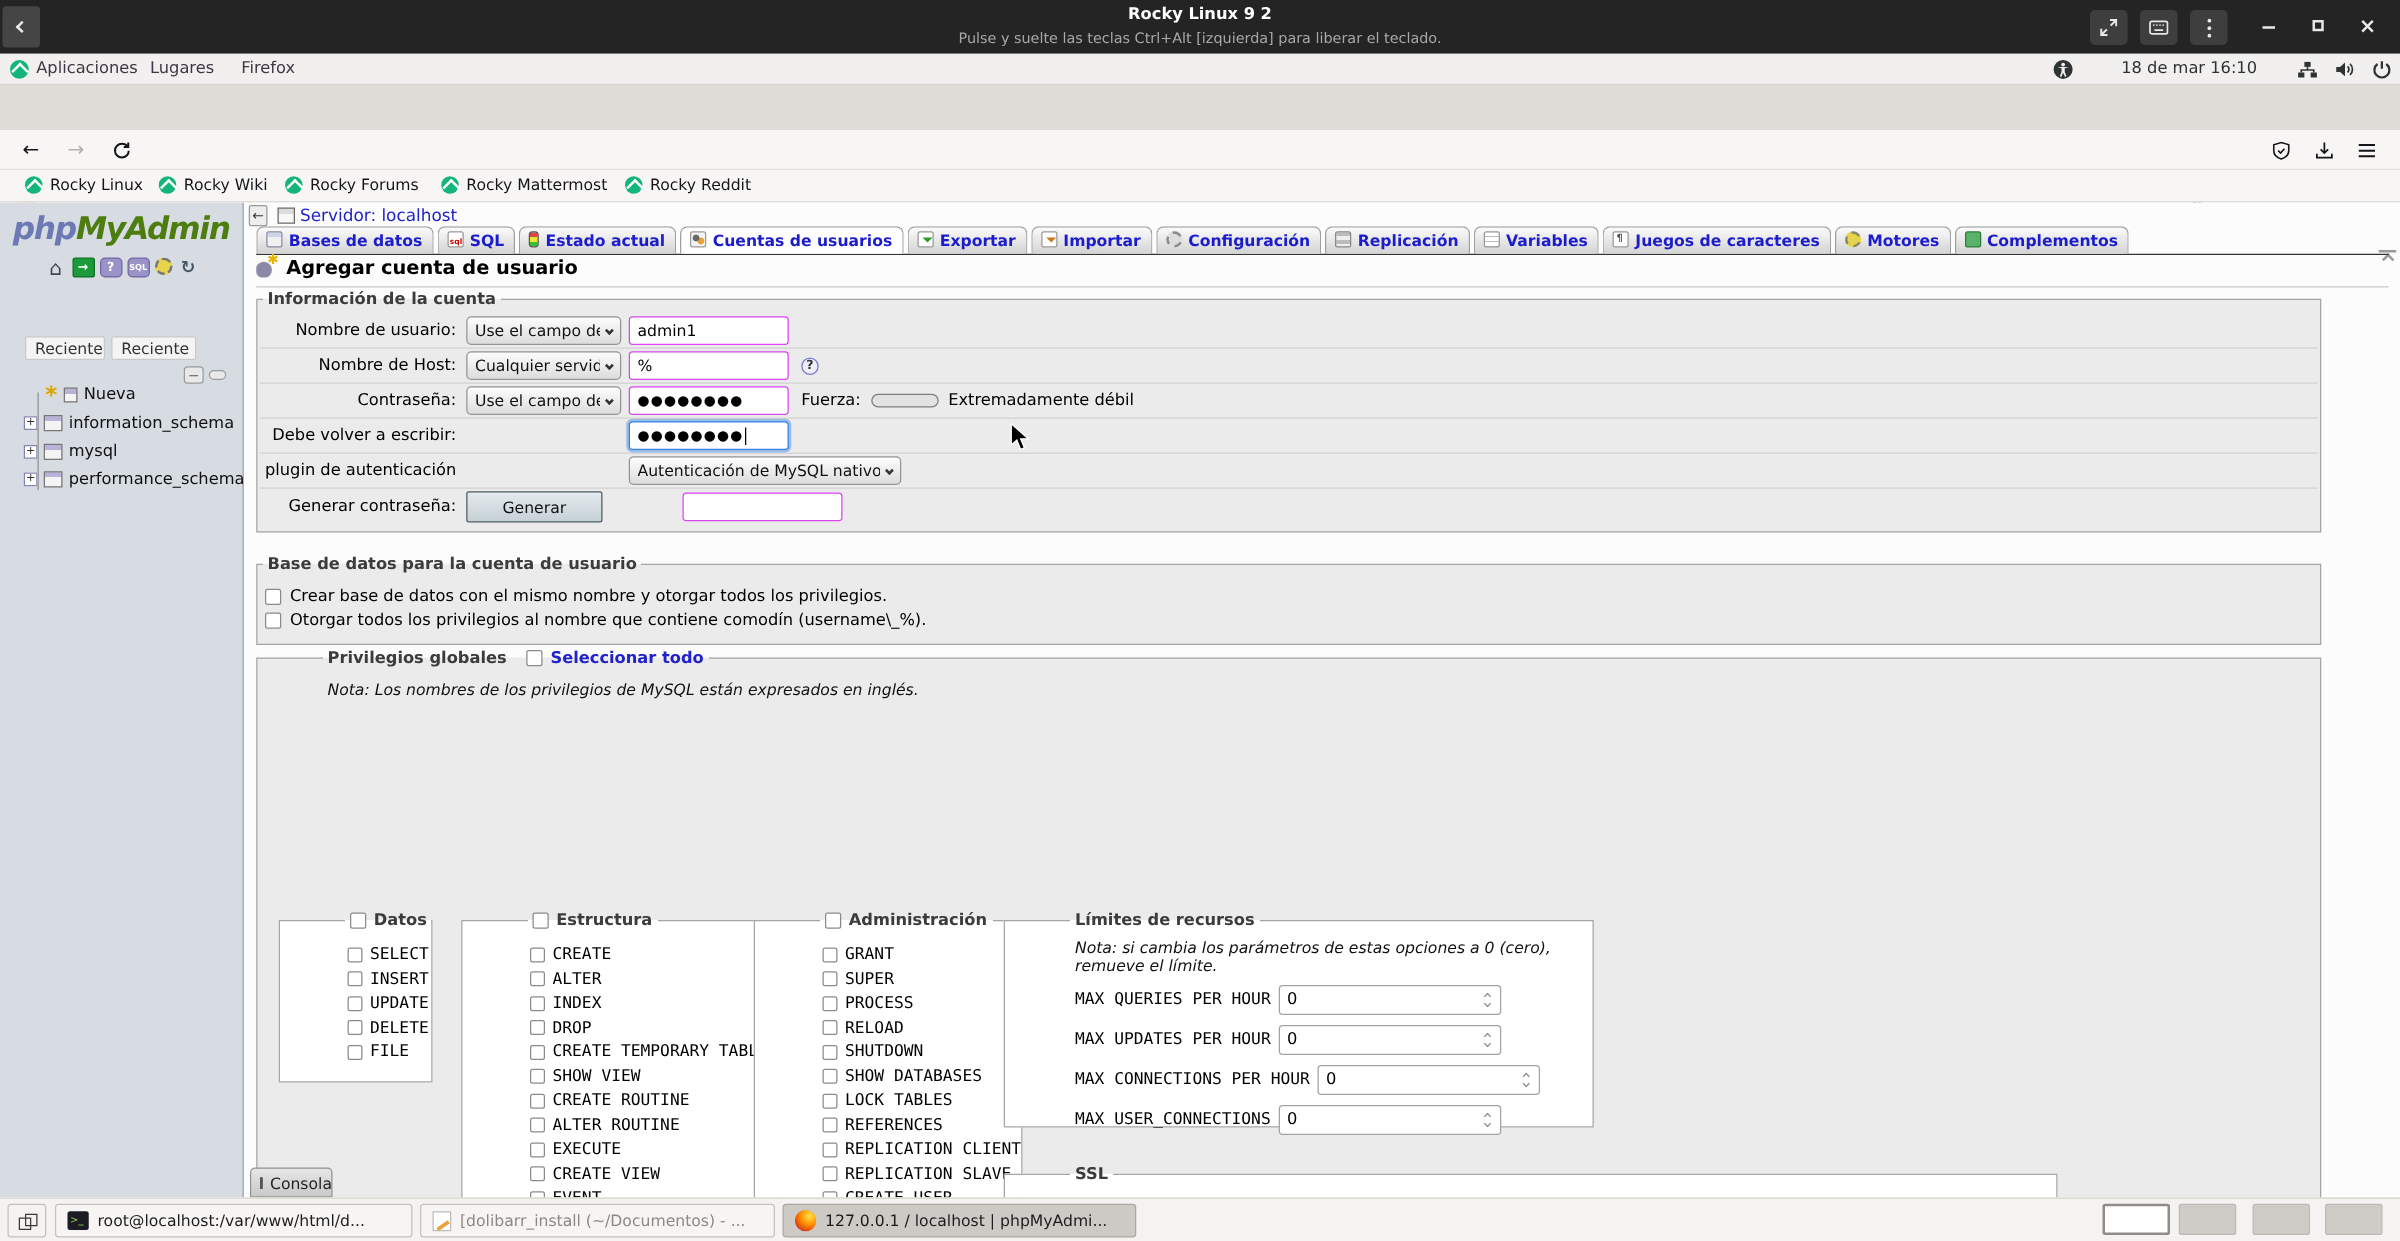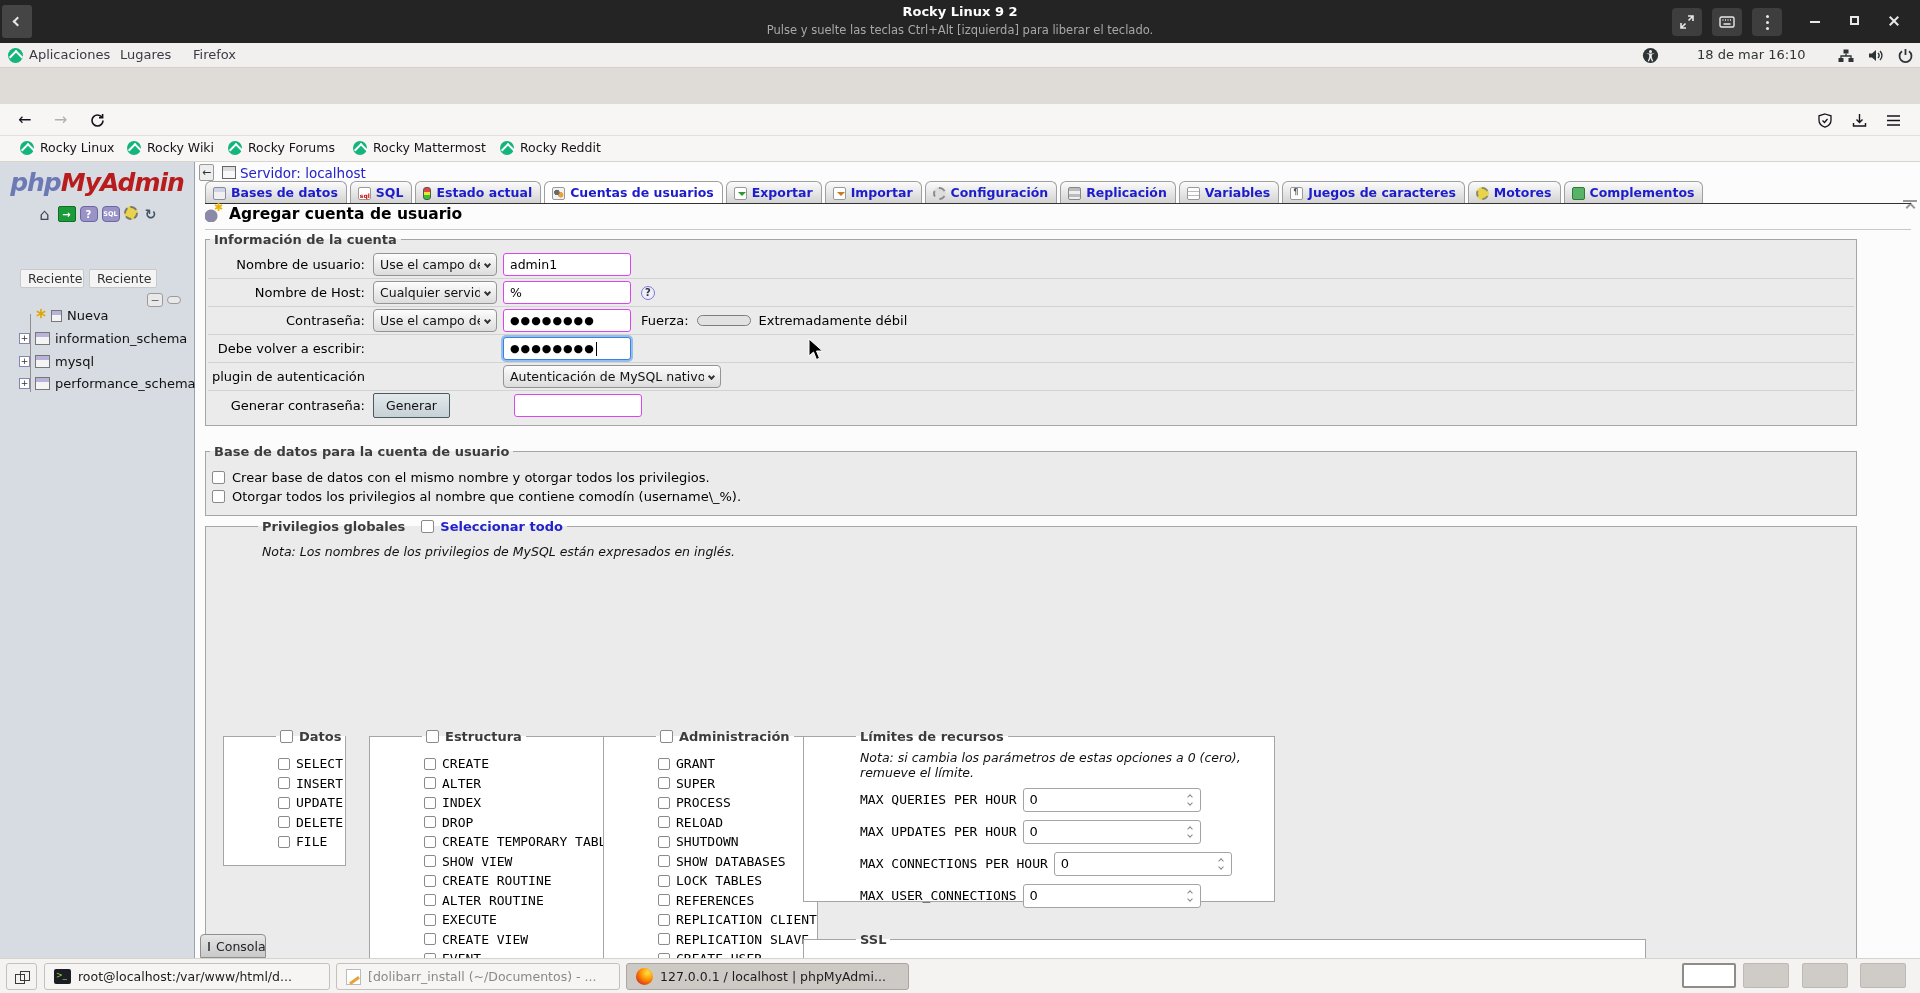--- a/index.html
+++ b/index.html
@@ -54,21 +54,21 @@
   .bmbar { position:absolute; left:0; top:136px; width:1920px; height:26px; background:#f7f6f4; border-bottom:1px solid #d8d4cf;padding-left:28px; }
   .bmitem { position:absolute; top:4px; display:flex; align-items:center; gap:6px; font-size:12.5px; color:#15141a; }
   .bmitem .rocky { width:14px; height:14px; }
 
   
   .content { position:absolute; left:0; top:162px; width:1920px; height:796px; background:#fcfcfc; overflow:hidden; }
 
   
   .sidebar { position:absolute; left:0; top:0; width:195px; height:796px; background:#d7dce3; border-right:1px solid #9aa2ac; }
   .pmalogo { position:absolute; top:6px; width:100%; text-align:center; font-size:25px; font-weight:bold; font-style:italic; letter-spacing:-1px; }
-  .pmalogo .p1 { color:#6d79b5; } .pmalogo .p2 { color:#b91c1c; }
+  .pmalogo .p1 { color:#6d79b5; } .pmalogo .p2 { color:#4d7c0f; }
   .sitools { position:absolute; top:44px; left:0; width:195px; display:flex; justify-content:center; gap:4px; }
   .si { width:18px; height:16px; display:inline-flex; align-items:center; justify-content:center; font-size:10px; border-radius:2px; }
   .si-home { font-size:16px; color:#445; }
   .si-exit { background:#1c9b3a; color:#fff; border:1px solid #0e6e24; font-weight:bold; }
   .si-bub { background:#9a93c8; border:1px solid #6d66a0; color:#fff; font-weight:bold; border-radius:4px; }
   .si-sql { font-size:6.5px; }
   .si-gear { border:2px dashed #777; border-radius:50%; width:14px; height:14px; background:#e8d44c; }
   .si-ref { color:#456; font-size:14px; font-weight:bold; }
   .sbtn { position:absolute; top:107px; height:19px; background:#f4f4f4; border:1px solid #c9c9c9; border-radius:2px; font-size:12.5px; color:#333; display:flex; align-items:center; padding:0 7px; }
   .mini { position:absolute; border:1px solid #9a9a9a; background:#e9e9e9; border-radius:3px; color:#666; display:flex; align-items:center; justify-content:center; }
@@ -80,21 +80,21 @@
 
   
   .main { position:absolute; left:196px; top:0; width:1724px; height:796px; }
   .crumbbox { position:absolute; left:3px; top:2px; width:15px; height:17px; border:1px solid #999; background:#eee; border-radius:2px; text-align:center; font-size:11px; line-height:15px; color:#333; }
   .srvicon { position:absolute; left:26px; top:4px; width:14px; height:13px; border:1px solid #666; background:linear-gradient(#dcdcdc 0 4px,#f8f8f8 4px); }
   .crumb { position:absolute; left:44px; top:3px; font-size:13.5px; font-weight:normal; color:#2222cc; }
   .toplink { position:absolute; left:1707px; top:38px; width:14px; height:12px; border-top:2px solid #999; }
   .toplink i { display:block; margin:2px auto 0; width:7px; height:7px; border-right:2px solid #999; border-bottom:2px solid #999; transform:rotate(-135deg); }
 
   .ptabs { position:absolute; left:9px; top:19px; width:1706px; display:flex; gap:3px; border-bottom:1px solid #333; align-items:flex-end; padding-left:0; }
-  .ptab { display:flex; align-items:flex-end; gap:5px; padding:3px 8px 3px 7px; background:linear-gradient(#fbfbfb,#d3d3d3); border:1px solid #9f9f9f; border-bottom:none; border-radius:6px 6px 0 0; font-size:12.5px; font-weight:bold; color:#1c1ccd; white-space:nowrap; }
+  .ptab { display:flex; align-items:flex-start; gap:5px; padding:3px 8px 3px 7px; background:linear-gradient(#fbfbfb,#d3d3d3); border:1px solid #9f9f9f; border-bottom:none; border-radius:6px 6px 0 0; font-size:12.5px; font-weight:bold; color:#1c1ccd; white-space:nowrap; }
   .ptab.active { background:#fff; position:relative; }
   .ti { width:13px; height:13px; display:inline-block; border-radius:2px; flex:none; }
   .ti-db { background:linear-gradient(#cfd4e6 0 4px,#f0f0f0 4px); border:1px solid #8a8aa0; }
   .ti-sql { background:#fff; border:1px solid #999; position:relative; }
   .ti-sql::after { content:"sql"; position:absolute; left:1px; top:4px; font-size:6px; color:#c00; font-weight:bold; }
   .ti-status { width:8px; background:linear-gradient(#e04444 0 33%, #e8e832 33% 66%, #35c035 66%); border:1px solid #555; border-radius:3px; }
   .ti-users { background:#f3f3f3; border:1px solid #999; background-image:radial-gradient(circle at 35% 40%, #6a6a6a 2.5px, transparent 3px), radial-gradient(circle at 70% 62%, #e9a13a 2.5px, transparent 3px); }
   .ti-exp { background:#fff; border:1px solid #999; position:relative; }
   .ti-exp::after { content:""; position:absolute; left:3px; top:4px; border:4px solid transparent; border-top-color:#2a9a2a; }
   .ti-imp { background:#fff; border:1px solid #999; position:relative; }
@@ -119,21 +119,21 @@
   .flabel { width:162px; text-align:right; padding-right:5px; font-size:13px; color:#000; flex:none; }
   .gtkselect { height:23px; background:linear-gradient(#fdfdfd,#dcdcdc); border:1px solid #949494; border-radius:4px; display:flex; align-items:center; padding:0 6px; font-size:12.5px; color:#111; margin-left:3px; }
   .gtkselect .sv { flex:1; white-space:nowrap; overflow:hidden; }
   .gtkselect .chev { width:5px; height:5px; border-color:#333; margin-left:5px; flex:none; }
   .tinput { height:23px; background:#fff; border:1px solid #d946ef; border-radius:3px; display:flex; align-items:center; padding:0 6px; font-size:12.5px; color:#000; }
   .dots { font-size:11px; letter-spacing:1px; font-weight:bold; }
   .focus { border:1px solid #3584e4; box-shadow:0 0 0 2px rgba(53,132,228,.45); }
   .caret { display:inline-block; width:1px; height:14px; background:#000; margin-left:1px; }
   .helpicon { width:14px; height:14px; border:1px solid #7a7ad0; border-radius:50%; background:#eef; color:#333; font-size:10px; font-weight:bold; text-align:center; line-height:12px; margin-left:10px; }
   .meter { width:54px; height:11px; border:1px solid #7e7e7e; border-radius:6px; background:#e2e2e2; margin:0 8px; }
-  .gtkbtn { height:25px; background:linear-gradient(#e3eaed,#c6d1d6); border:1px solid #4a5a60; border-radius:2px; font-size:12.5px; color:#111; display:flex; align-items:center; padding:0 12px; }
+  .gtkbtn { height:25px; background:linear-gradient(#e3eaed,#c6d1d6); border:1px solid #4a5a60; border-radius:2px; font-size:12.5px; color:#111; display:flex; align-items:center; padding:0 28px; }
 
   .fs2 { left:9px; top:282px; width:1652px; padding:8px 0 10px; }
   .cbrow { display:flex; align-items:center; gap:7px; font-size:13px; color:#000; margin:2px 0 0 6px; height:17px; }
   .cb { width:13px; height:13px; background:#fff; border:1px solid #8a8a8a; border-radius:2px; flex:none; }
   .linkblue { color:#2222cc; font-weight:bold; }
 
   .fs3 { left:9px; top:357px; width:1652px; height:460px; }
   .note { font-style:italic; font-size:12.5px; color:#111; margin:10px 0 0 8px; }
   .pgroup { background:#ffffff; }
   .pg-datos { left:17px; top:195px; width:70px; height:137px; }

